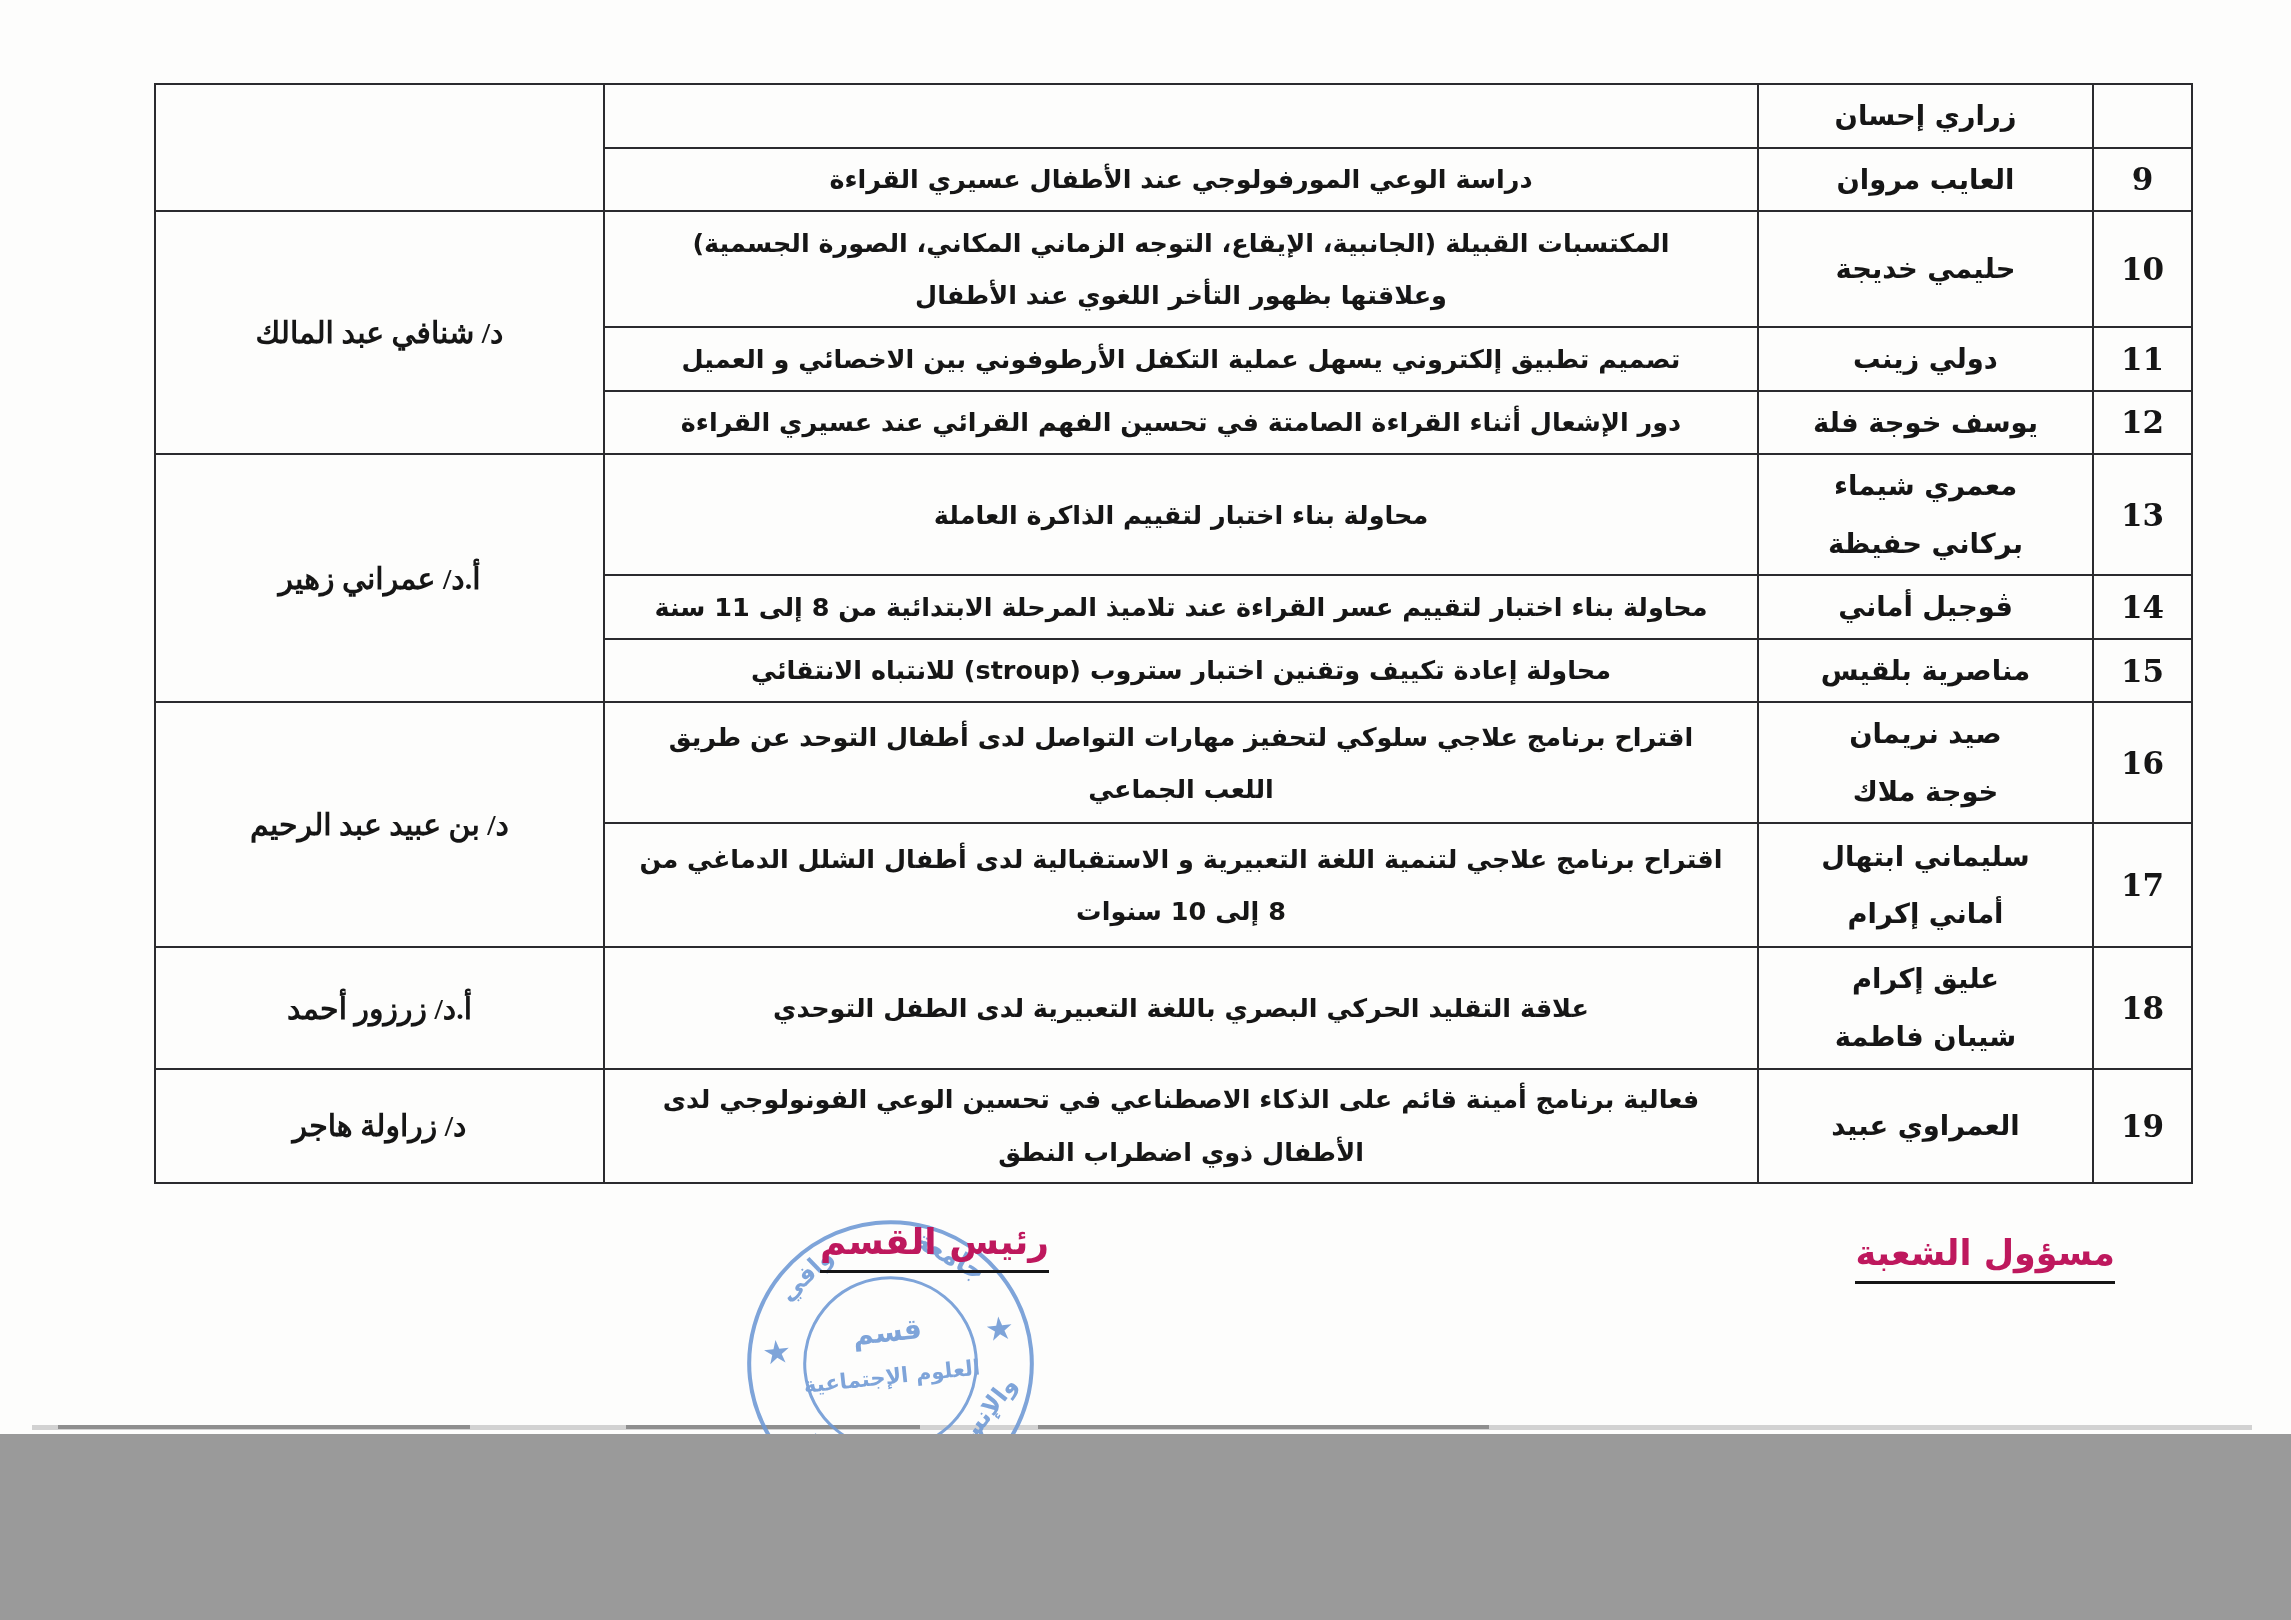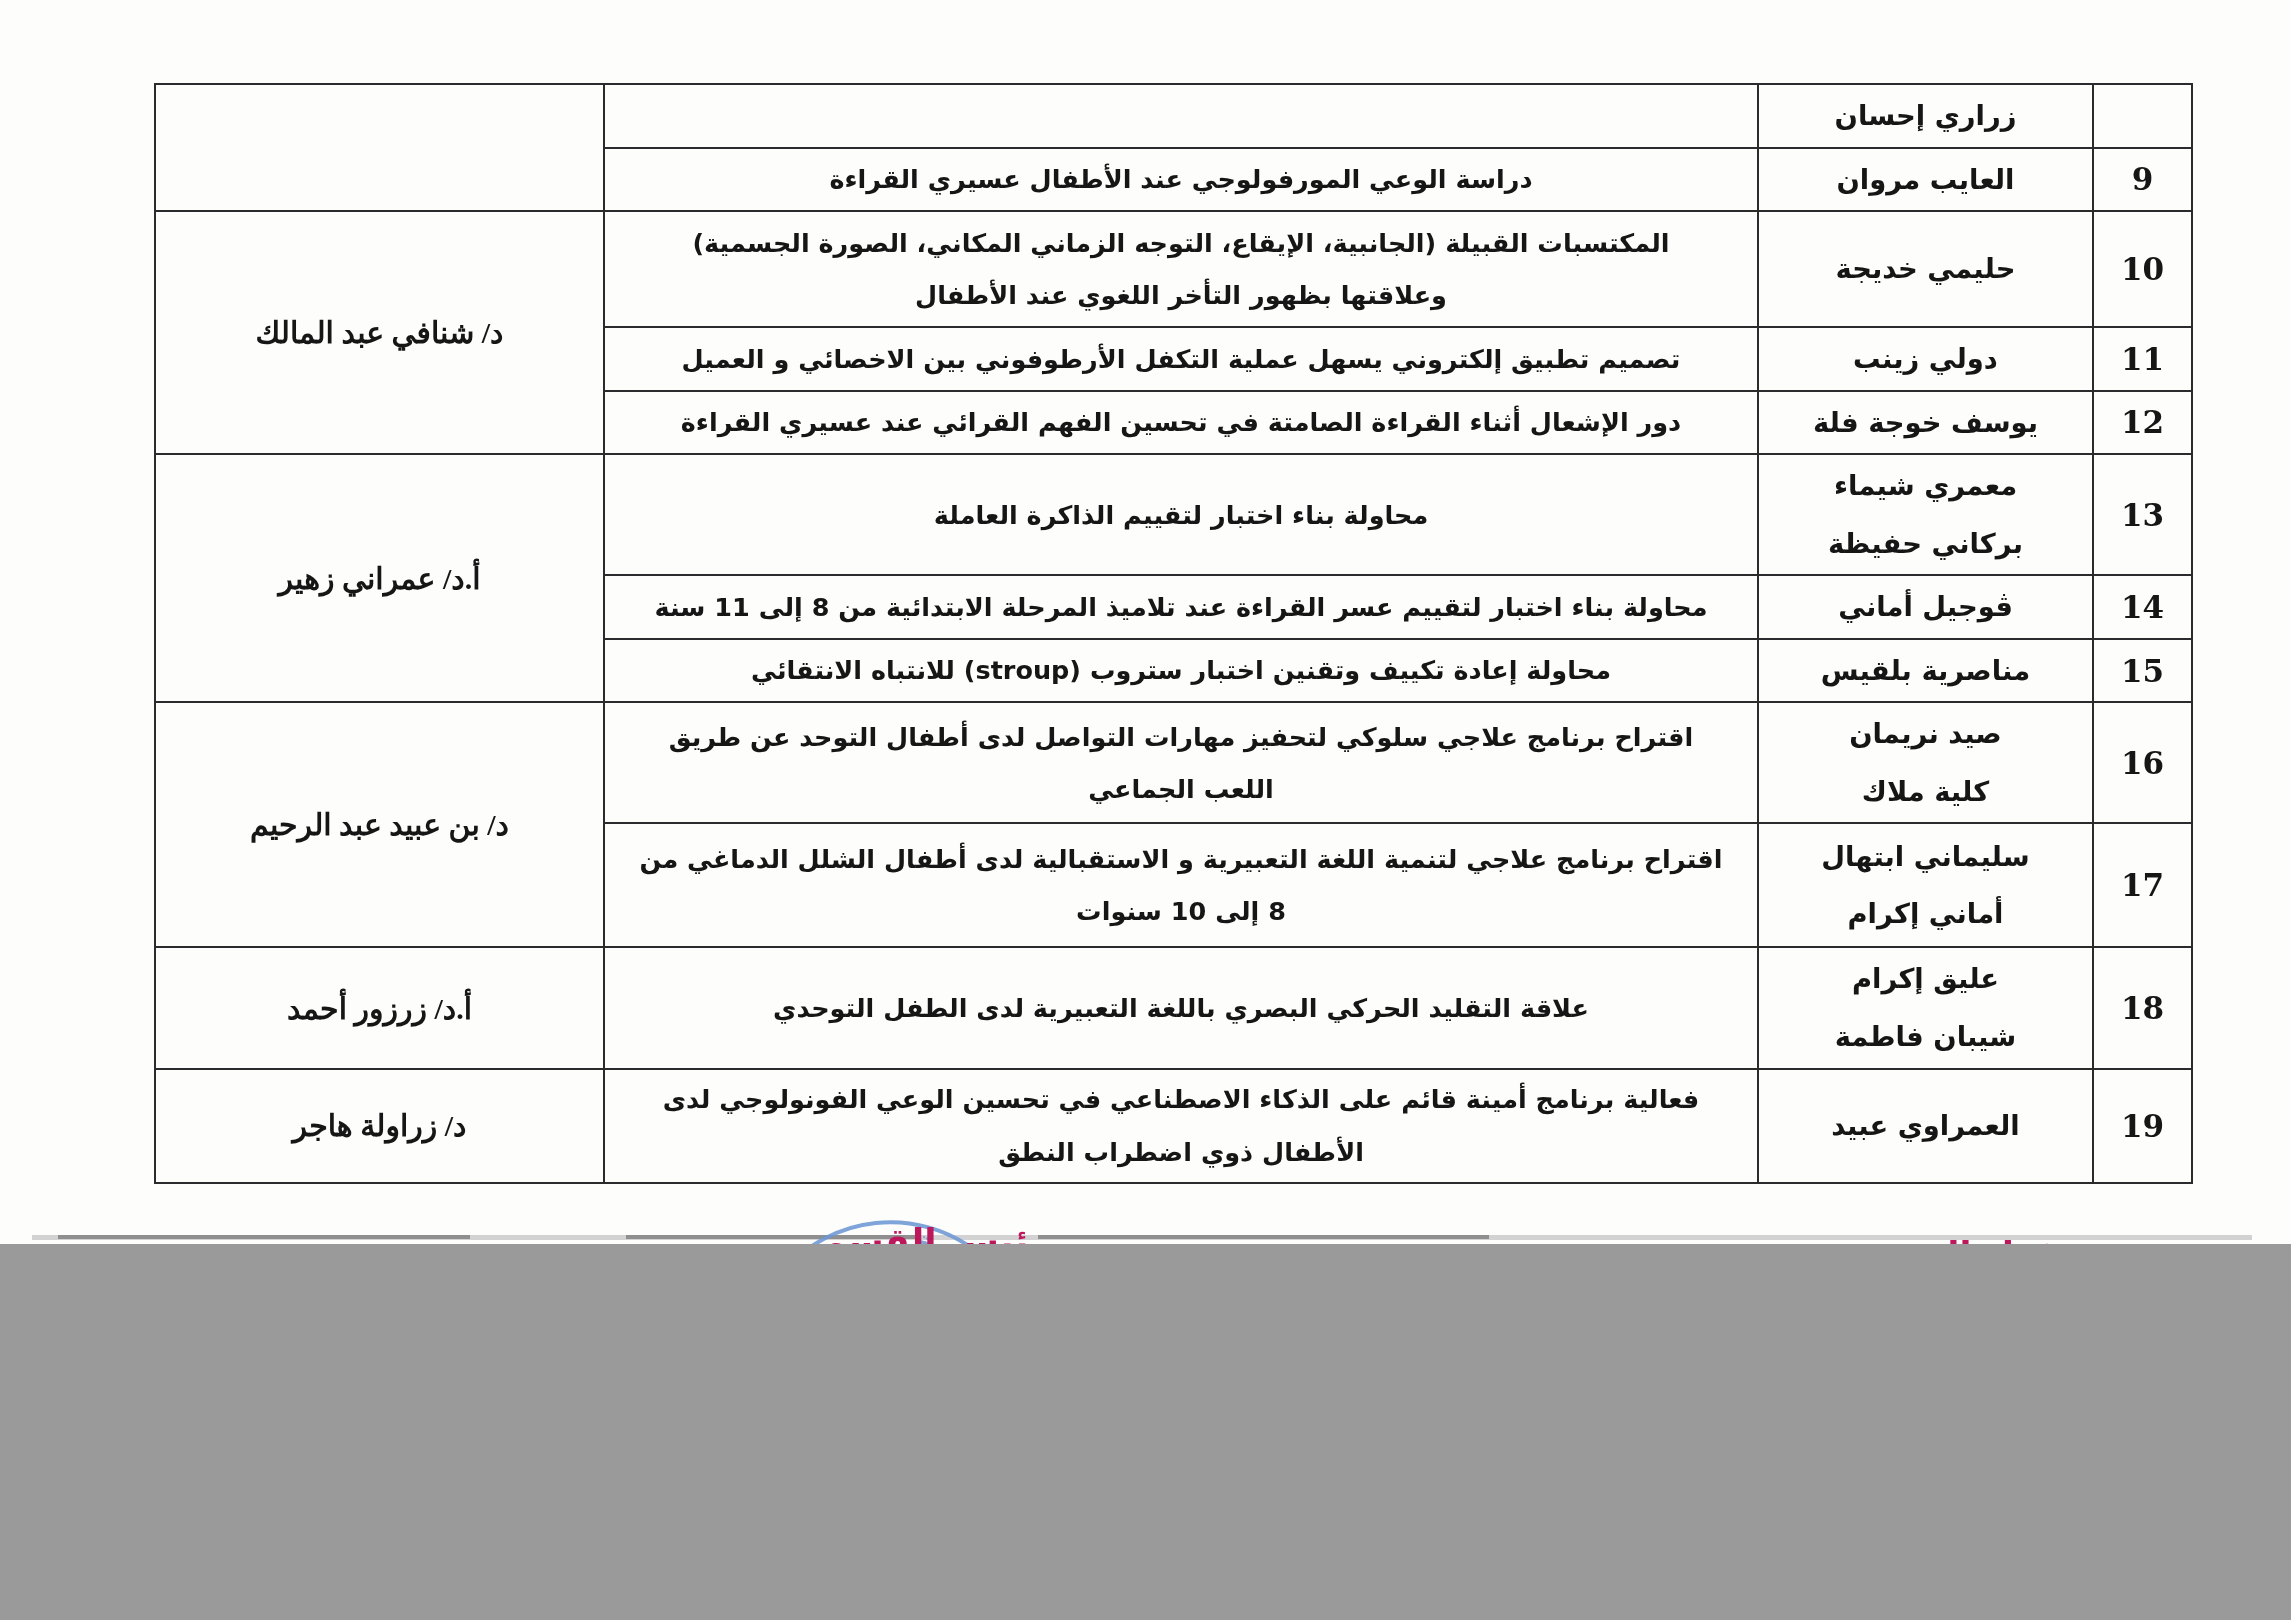--- a/index.html
+++ b/index.html
@@ -1,18 +1,18 @@
 <!DOCTYPE html>
 <html dir="rtl" lang="ar"><head>
 <meta charset="utf-8">
 <style>
   html,body{margin:0;padding:0;background:#9a9a9a;}
   .page{
     position:relative;
-    width:2292px;height:1244px;
+    width:2292px;height:1434px;
     background:#fdfdfc;
     font-family:"DejaVu Sans",sans-serif;
     direction:rtl;
     overflow:hidden;
     color:#1b1b1b;
     margin-left:28px;
   }
   table.doc-table{
     position:absolute;
     top:83px;right:98px;
@@ -145,21 +145,21 @@
         <td class="num">15</td>
         <td class="name">
             <div>مناصرية بلقيس</div>
           </td>
         <td class="title">محاولة إعادة تكييف وتقنين اختبار ستروب (stroup) للانتباه الانتقائي</td>
       </tr>
       <tr style="height:111px">
         <td class="num">16</td>
         <td class="name">
           <div>صيد نريمان</div>
-          <div>كلية ملاك</div>
+          <div>خوجة ملاك</div>
         </td>
         <td class="title">اقتراح برنامج علاجي سلوكي لتحفيز مهارات التواصل لدى أطفال التوحد عن طريق اللعب الجماعي</td>
         <td class="sup" rowspan="2">د/ بن عبيد عبد الرحيم</td>
       </tr>
       <tr style="height:124px">
         <td class="num">17</td>
         <td class="name">
           <div>سليماني ابتهال</div>
           <div>أماني إكرام</div>
         </td>

